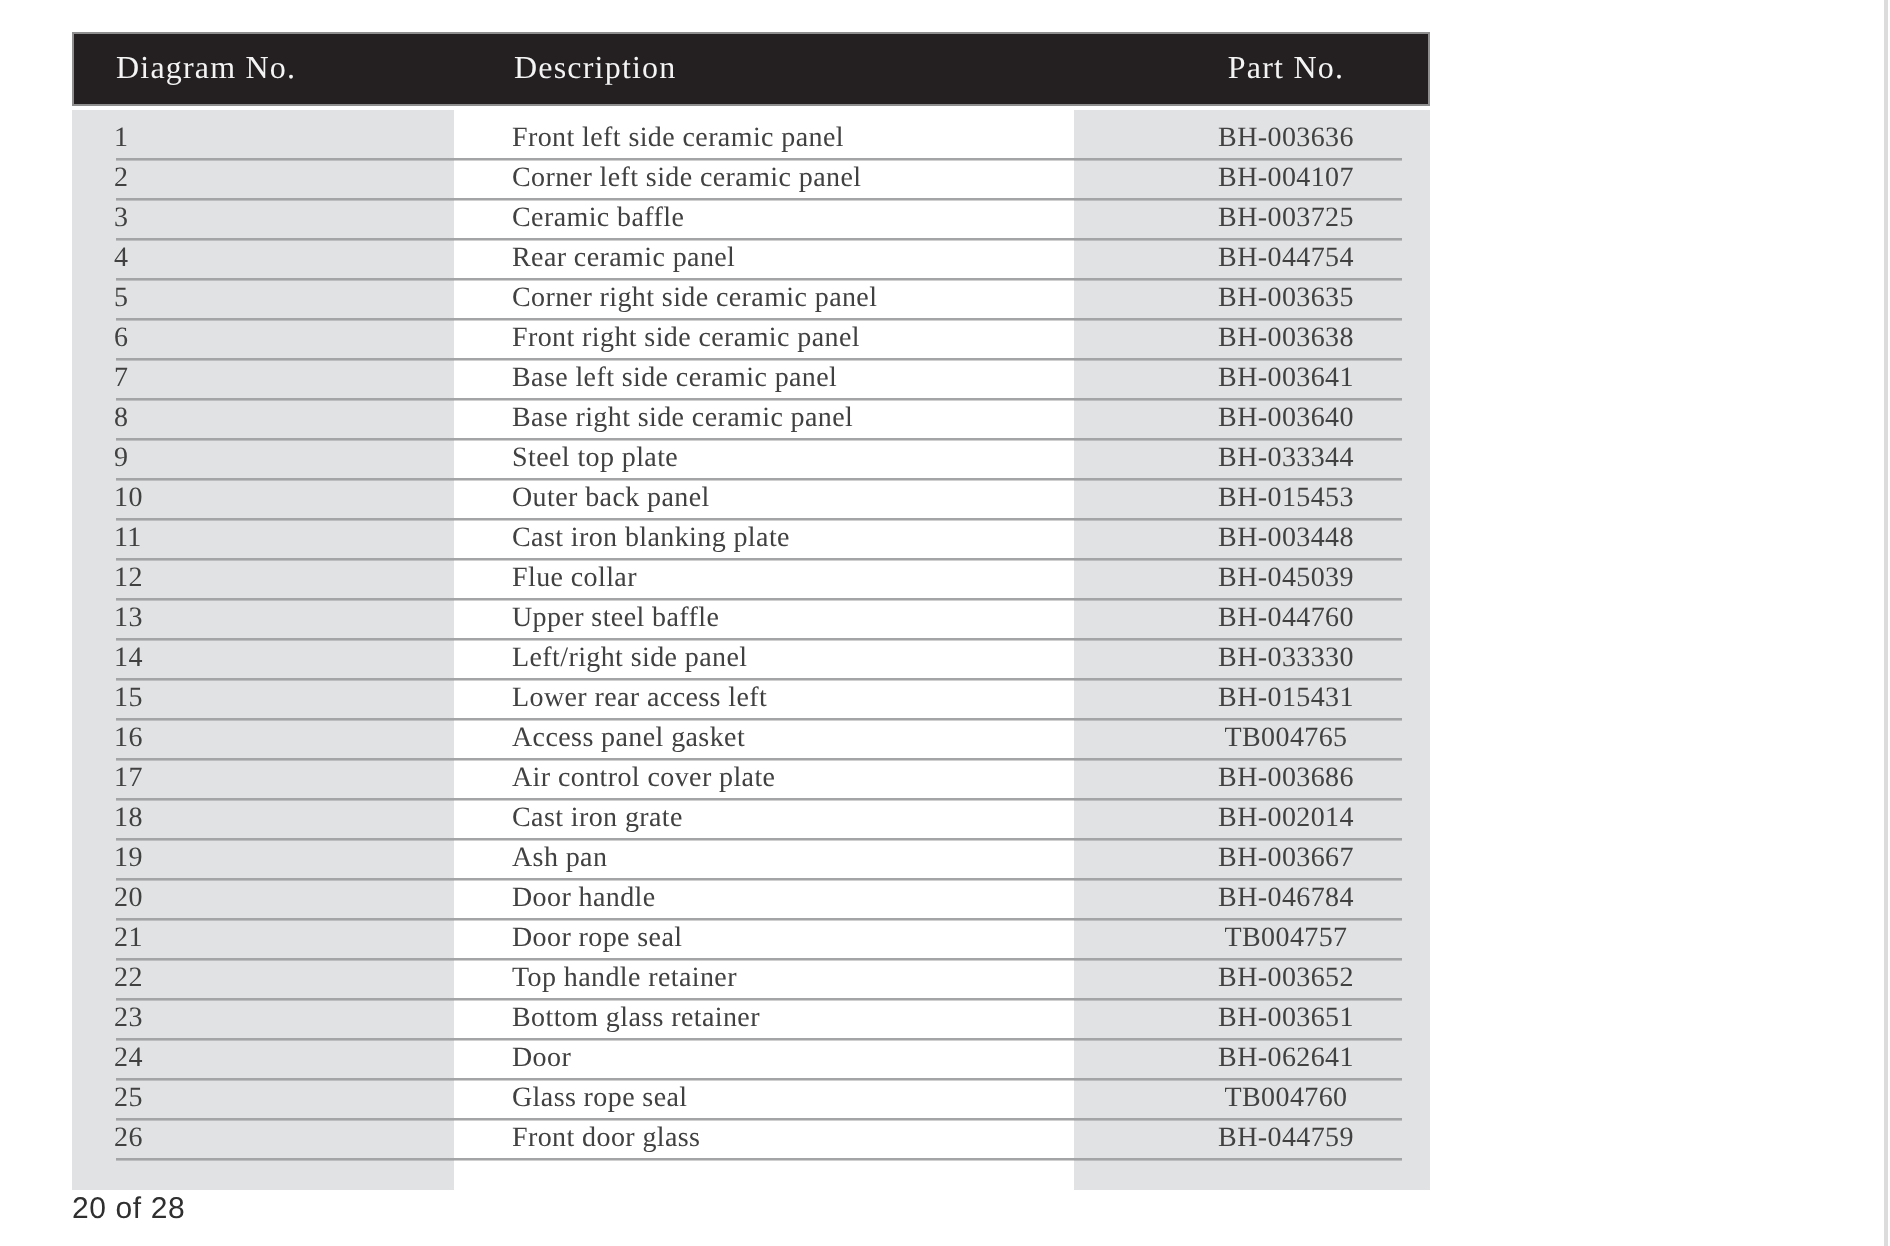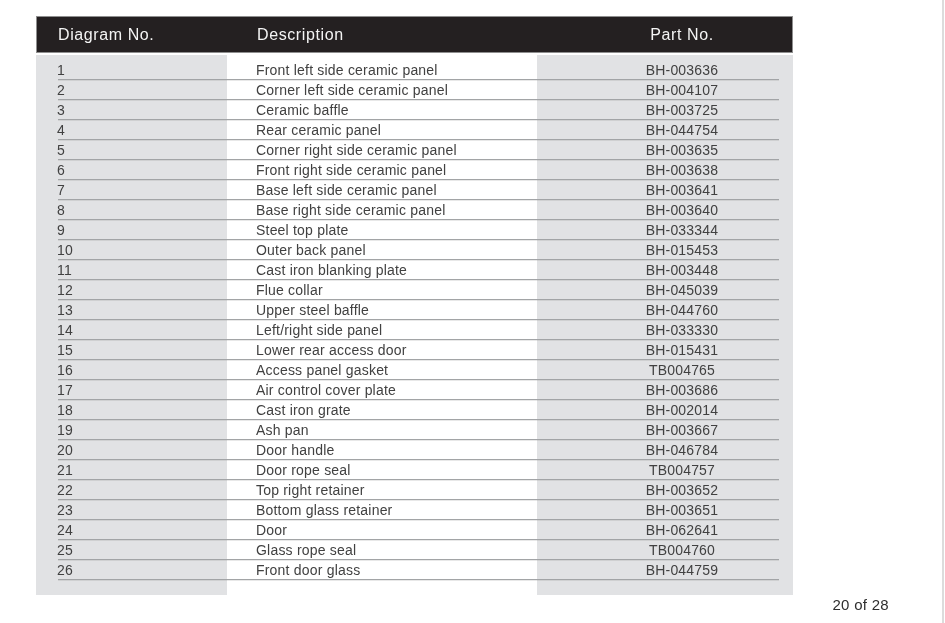--- a/index.html
+++ b/index.html
@@ -18,21 +18,22 @@
     height: 623px;
     position: relative;
     background: #ffffff;
     overflow: hidden;
     font-family: "Liberation Sans", "DejaVu Sans", sans-serif;
   }
   .parts-table {
     position: absolute;
     left: 36px;
     top: 16px;
-    width: 757px;
+    width: 679px;
+    font-family: Liberation Serif, serif;
   }
   .thead {
     height: 37px;
     background: var(--header-bg);
     border: 1px solid #8f8f8f;
     display: flex;
     align-items: center;
     color: var(--header-text);
     font-size: 16px;
     letter-spacing: 0.6px;
@@ -64,24 +65,24 @@
     position: absolute;
     left: 22px;
     right: 14px;
     bottom: 0;
     height: 1px;
     background: var(--row-line);
     box-shadow: 0 0.5px 0 rgba(120,120,120,0.35);
   }
   .page-num {
     position: absolute;
-    left: 48px;
+    left: 36px;
     top: 596px;
     width: 841px;
-    text-align: right;
+    text-align: left;
     font-size: 15px;
     letter-spacing: 0.3px;
     color: var(--footer-text);
   }
   .scan-edge {
     position: absolute;
     top: 0;
     bottom: 0;
     right: 1px;
     width: 2px;
@@ -177,21 +178,21 @@
   </div>
 
   <div class="prow">
     <div class="c1">14</div>
     <div class="c2">Left/right side panel</div>
     <div class="c3">BH-033330</div>
   </div>
 
   <div class="prow">
     <div class="c1">15</div>
-    <div class="c2">Lower rear access door</div>
+    <div class="c2">Lower rear access left</div>
     <div class="c3">BH-015431</div>
   </div>
 
   <div class="prow">
     <div class="c1">16</div>
     <div class="c2">Access panel gasket</div>
     <div class="c3">TB004765</div>
   </div>
 
   <div class="prow">
@@ -219,21 +220,21 @@
   </div>
 
   <div class="prow">
     <div class="c1">21</div>
     <div class="c2">Door rope seal</div>
     <div class="c3">TB004757</div>
   </div>
 
   <div class="prow">
     <div class="c1">22</div>
-    <div class="c2">Top right retainer</div>
+    <div class="c2">Top handle retainer</div>
     <div class="c3">BH-003652</div>
   </div>
 
   <div class="prow">
     <div class="c1">23</div>
     <div class="c2">Bottom glass retainer</div>
     <div class="c3">BH-003651</div>
   </div>
 
   <div class="prow">

